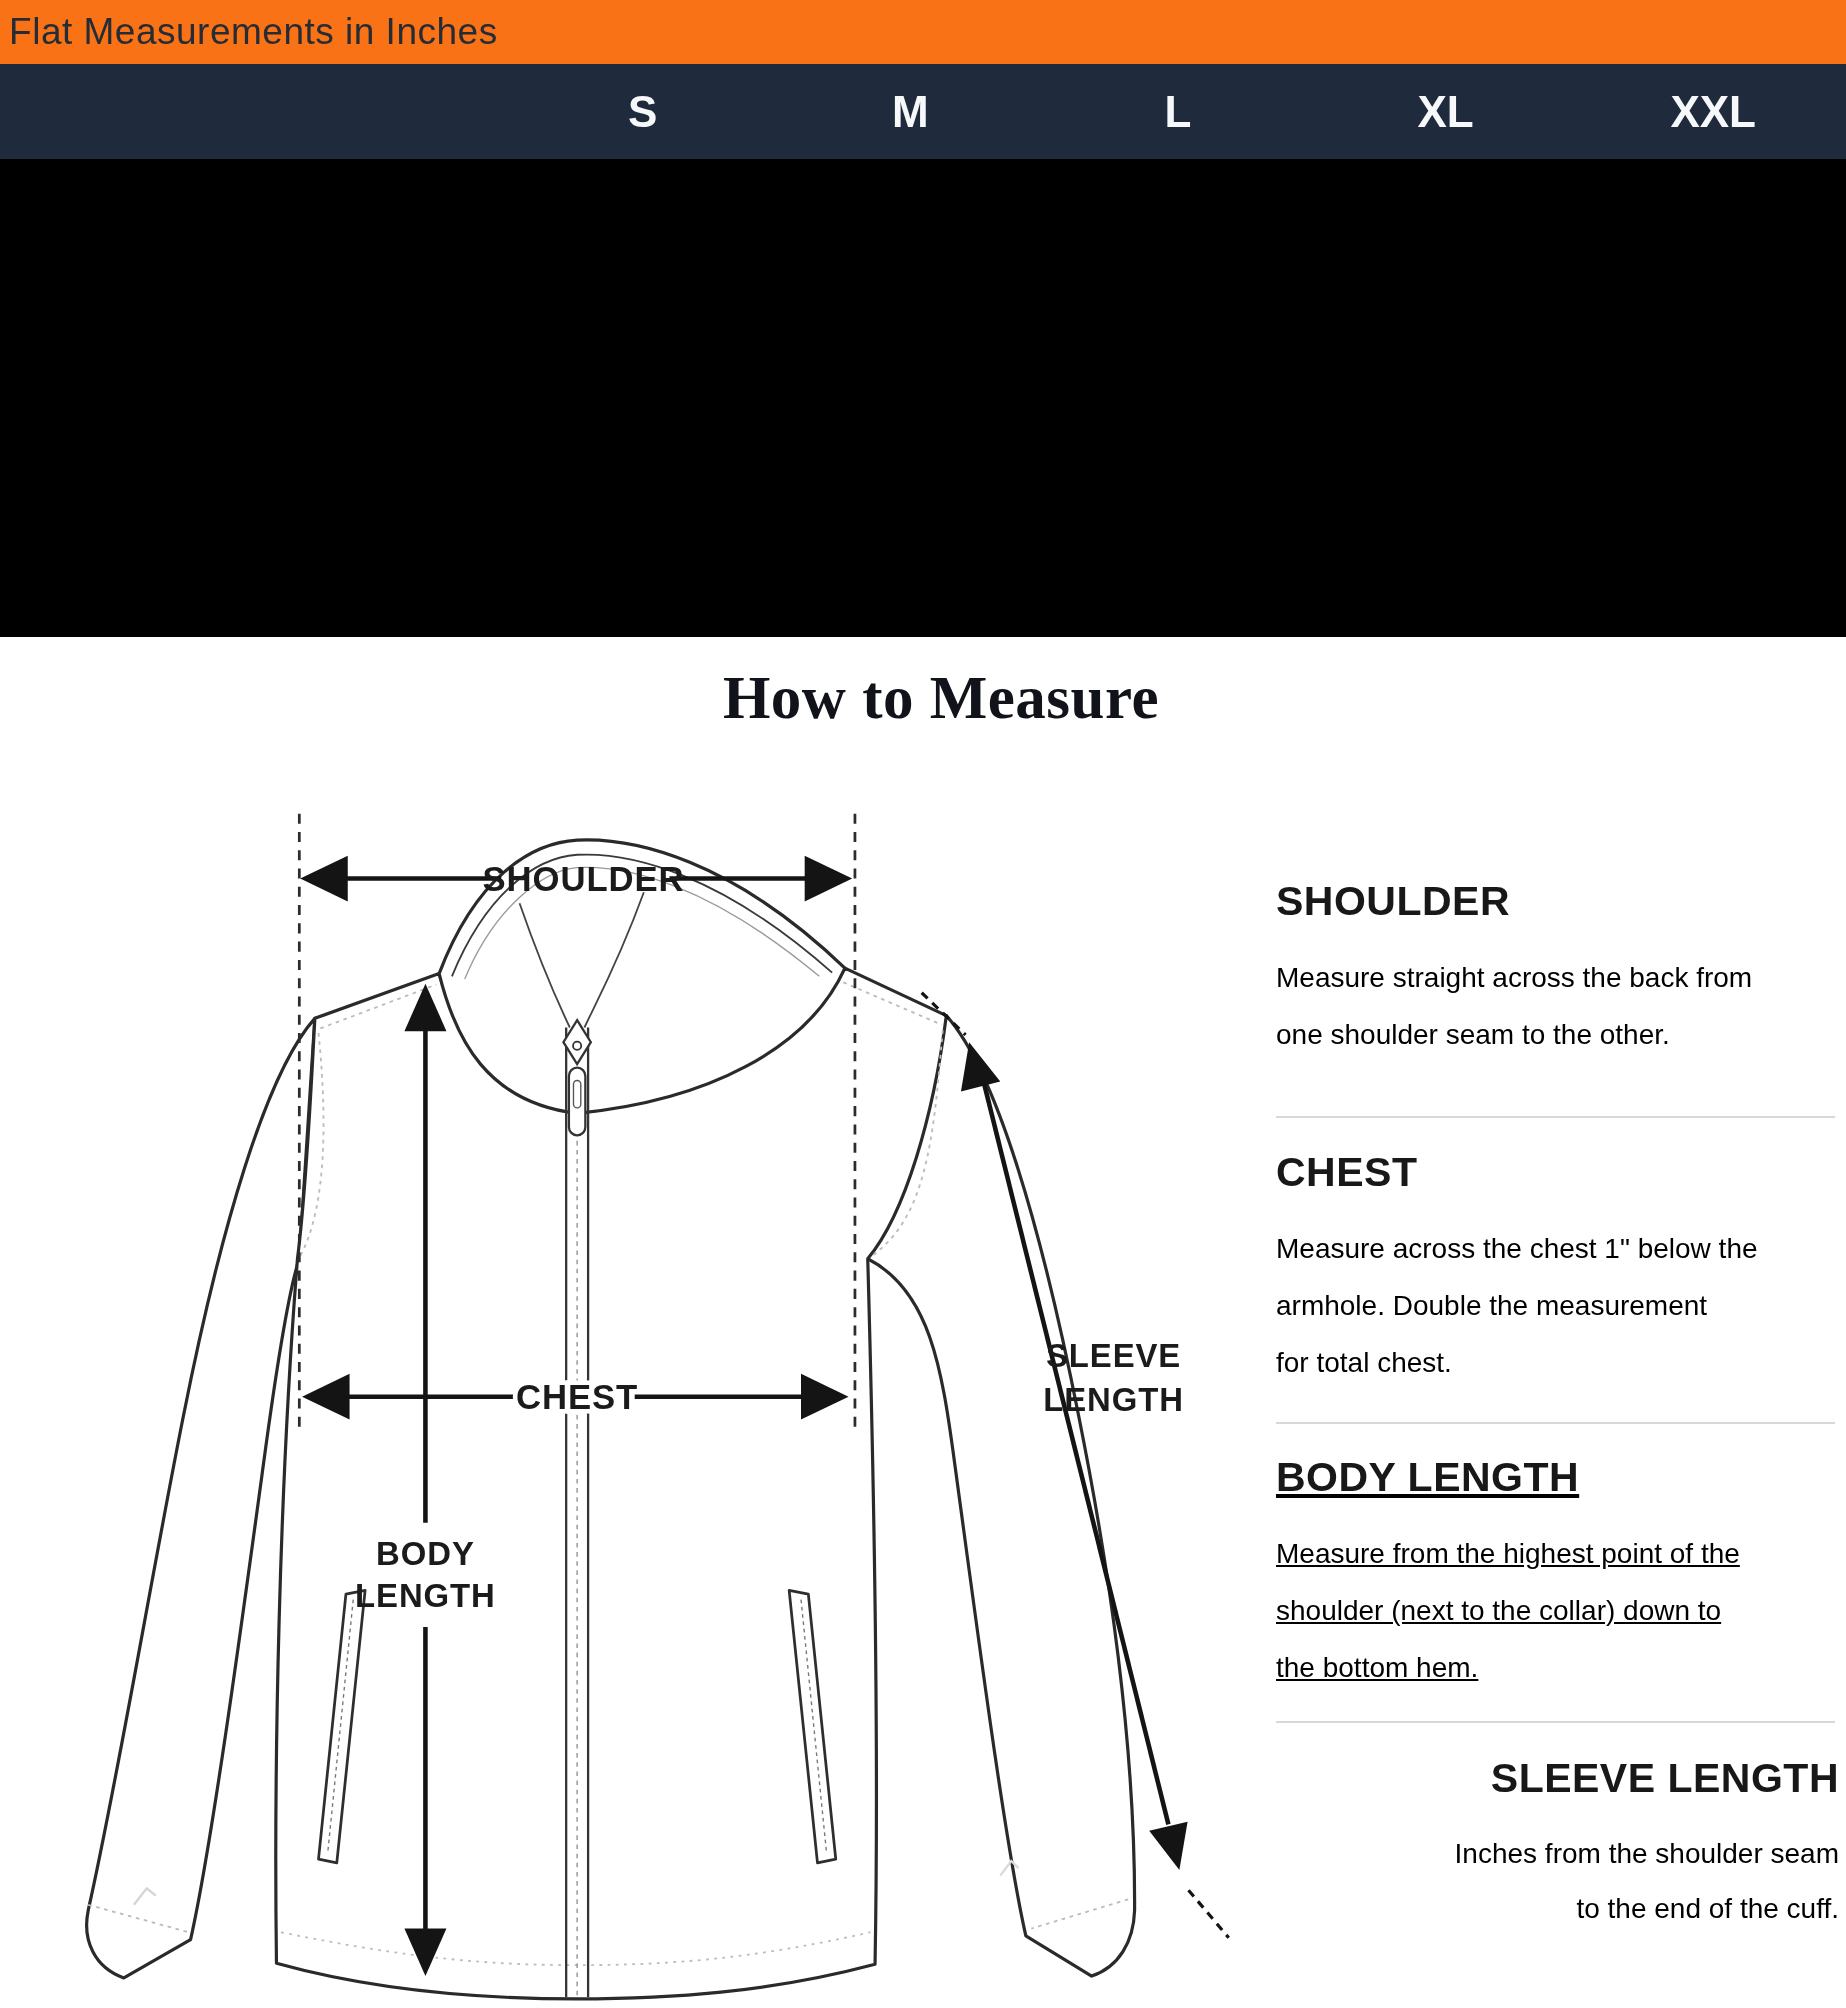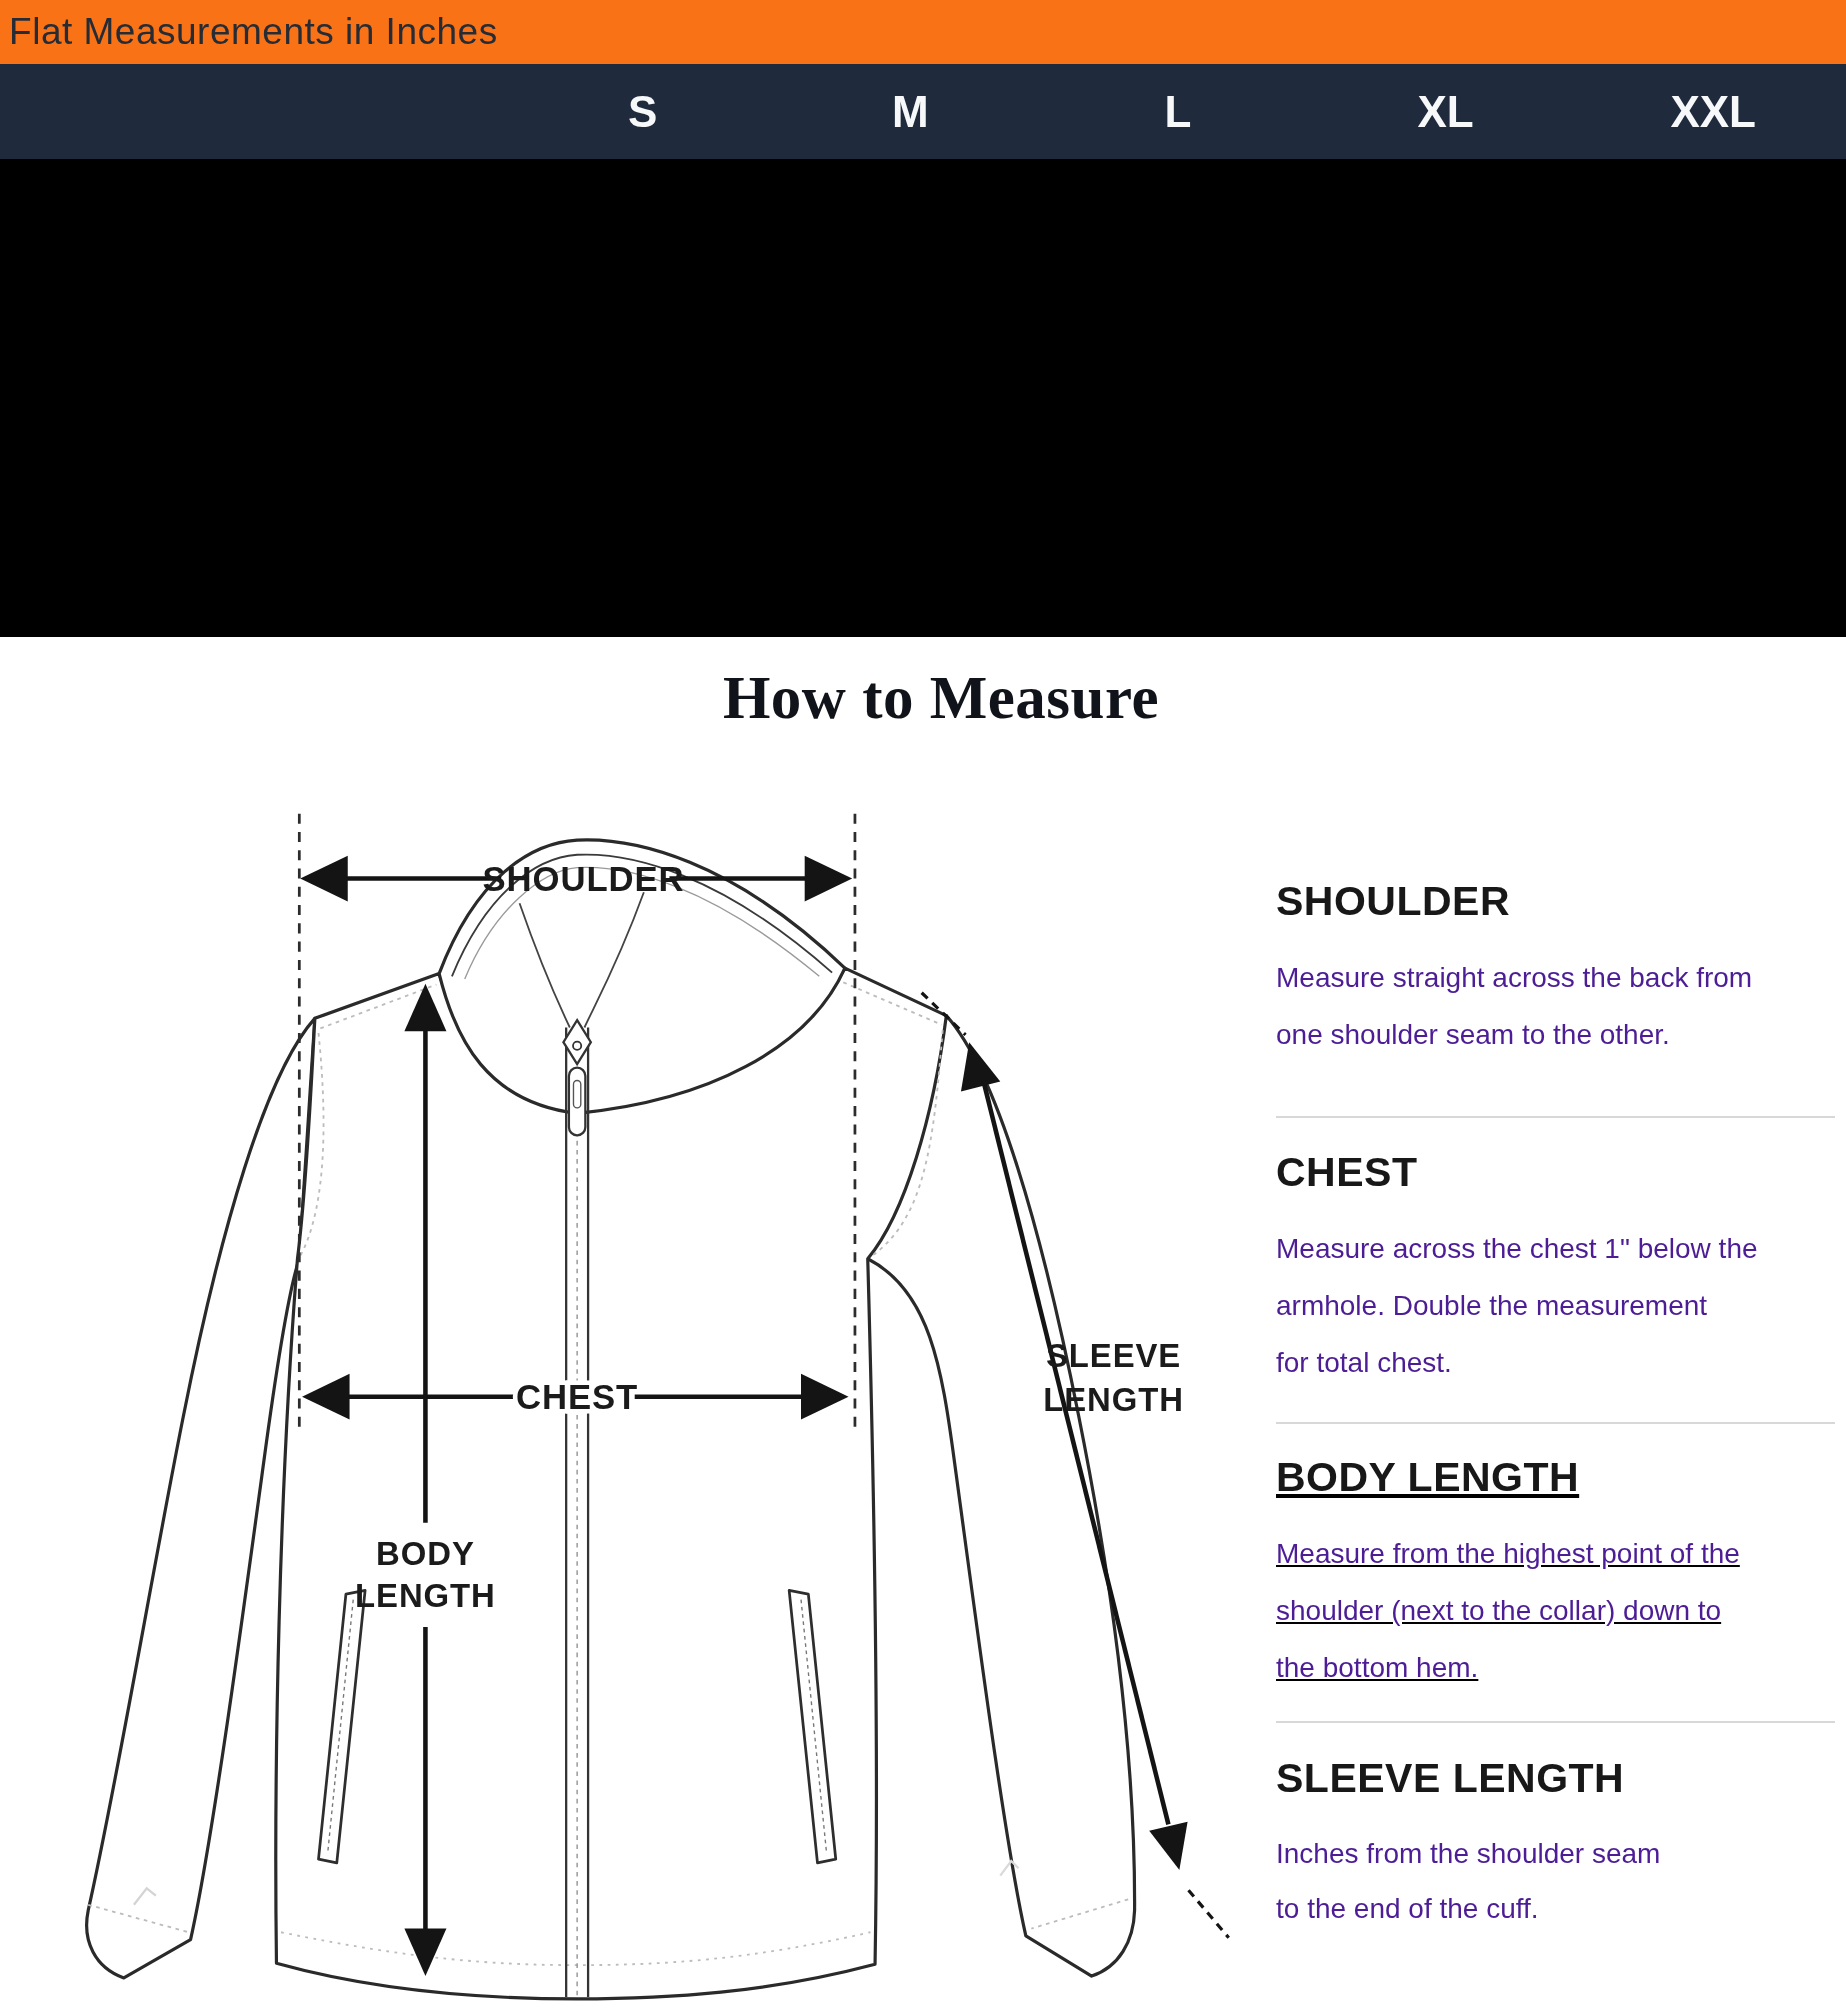--- a/index.html
+++ b/index.html
@@ -73,21 +73,21 @@
   .howto-col { position:absolute; left:1276px; width:563px; }
   .sec-heading {
     margin:0 0 24px 0;
     font-size:41px; line-height:48px;
     font-weight:700; color:#181818;
     letter-spacing:0.5px;
   }
   .sec-body {
     margin:0;
     font-size:28px; line-height:57px;
-    color:#4c1d95;
+    color:#000000;
     white-space:pre-line;
   }
   .divider {
     position:absolute; left:1276px; width:559px; height:1.8px;
     background:#d8d8d8;
   }
 </style>
 </head>
 <body>
 
@@ -209,18 +209,18 @@
 <div class="divider" style="top:1422px;"></div>
 
 <div class="howto-col" style="top:1453px;text-decoration:underline;">
   <h3 class="sec-heading">BODY LENGTH</h3>
   <p class="sec-body">Measure from the highest point of the
 shoulder (next to the collar) down to
 the bottom hem.</p>
 </div>
 <div class="divider" style="top:1721px;"></div>
 
-<div class="howto-col" style="top:1754px;">
+<div class="howto-col" style="top:1754px;text-align:right;">
   <h3 class="sec-heading">SLEEVE LENGTH</h3>
   <p class="sec-body" style="line-height:55px;">Inches from the shoulder seam
 to the end of the cuff.</p>
 </div>
 
 
 </body></html>

